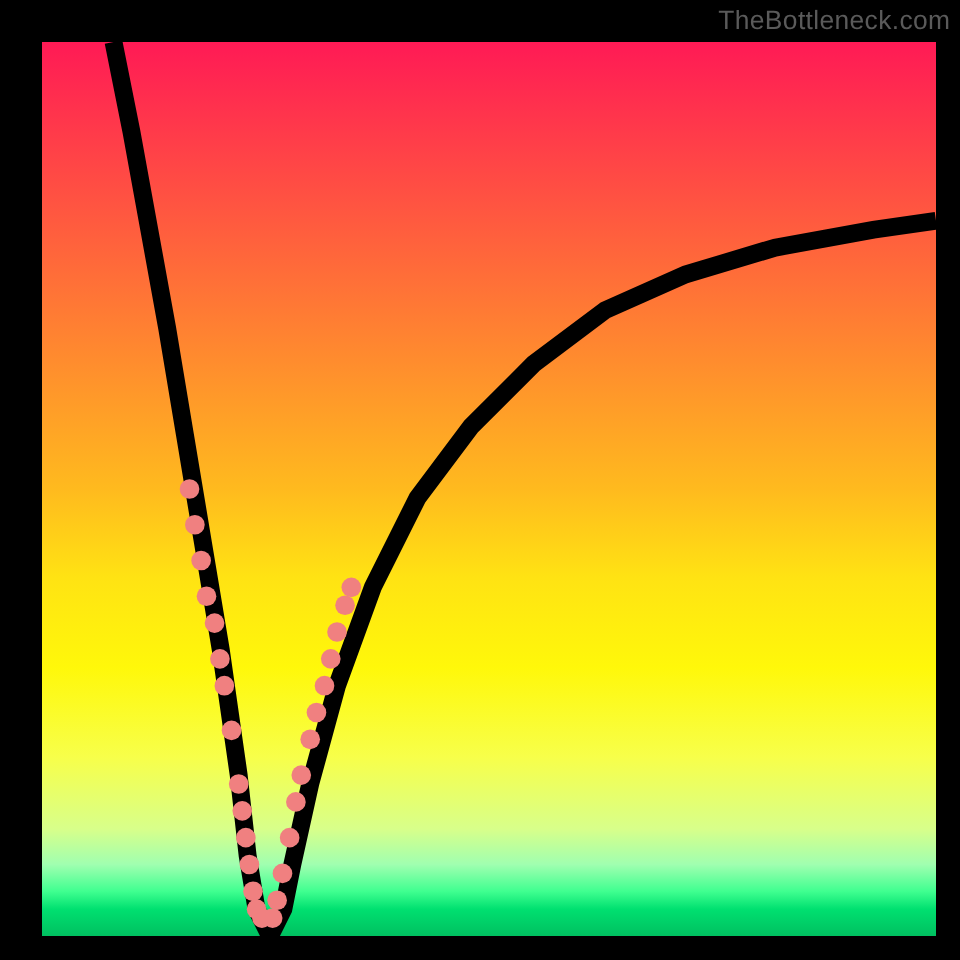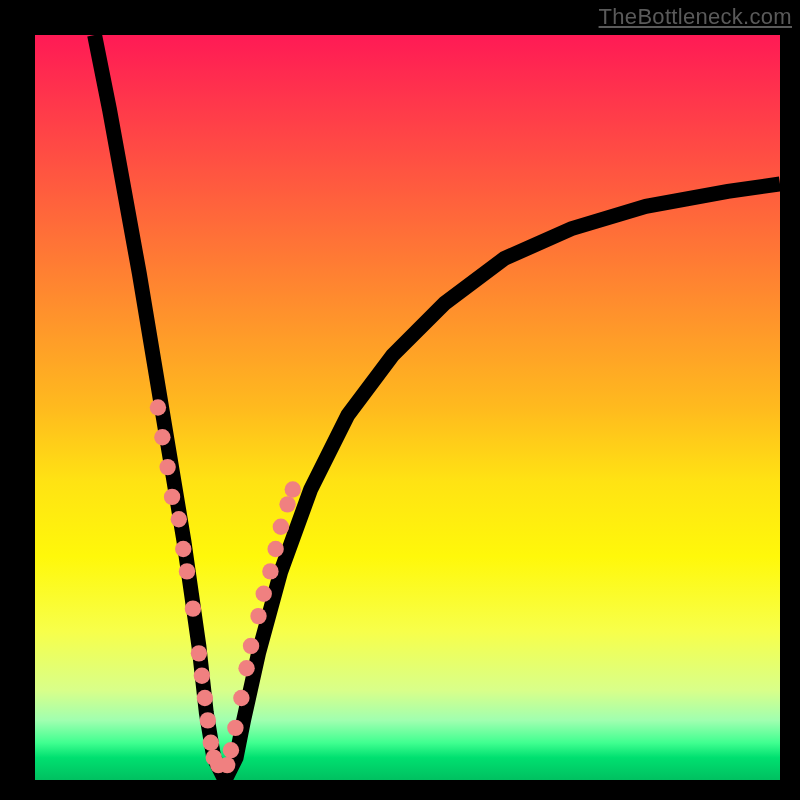--- a/index.html
+++ b/index.html
@@ -50,21 +50,20 @@
     inset: 0;
   }
   .watermark {
     position: absolute;
     top: 4px;
     right: 8px;
     color: #5a5a5a;
     font-size: 22px;
     font-weight: 500;
     letter-spacing: 0.3px;
-    text-decoration: underline;
   }
   .dot {
     fill: #f08080;
   }
   .curve {
     fill: none;
     stroke: #000;
     stroke-width: 2;
   }
 </style>

